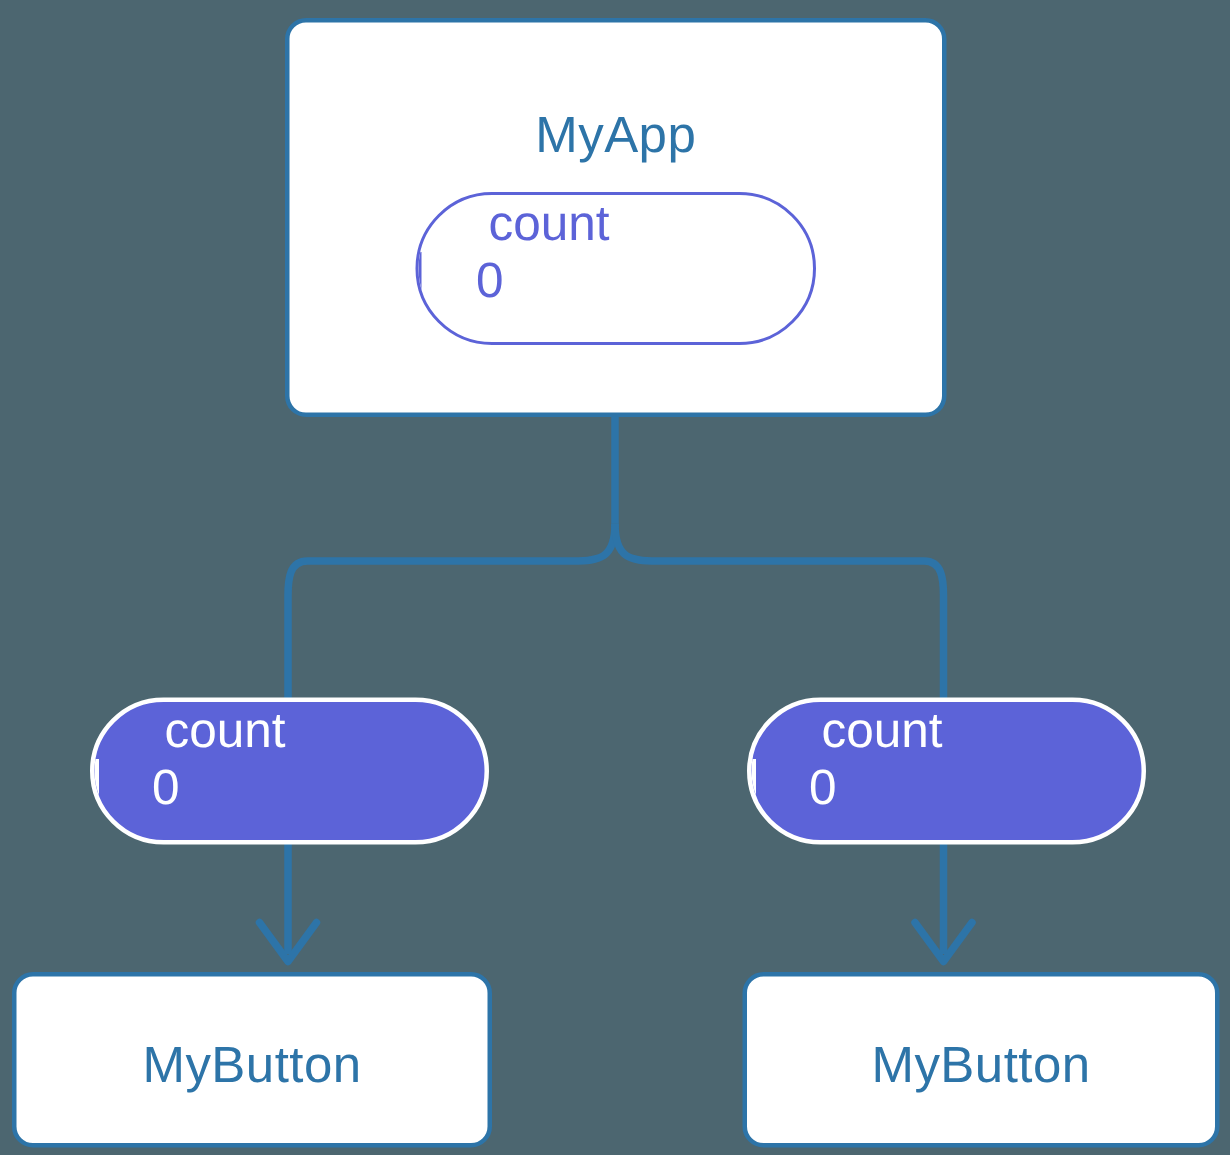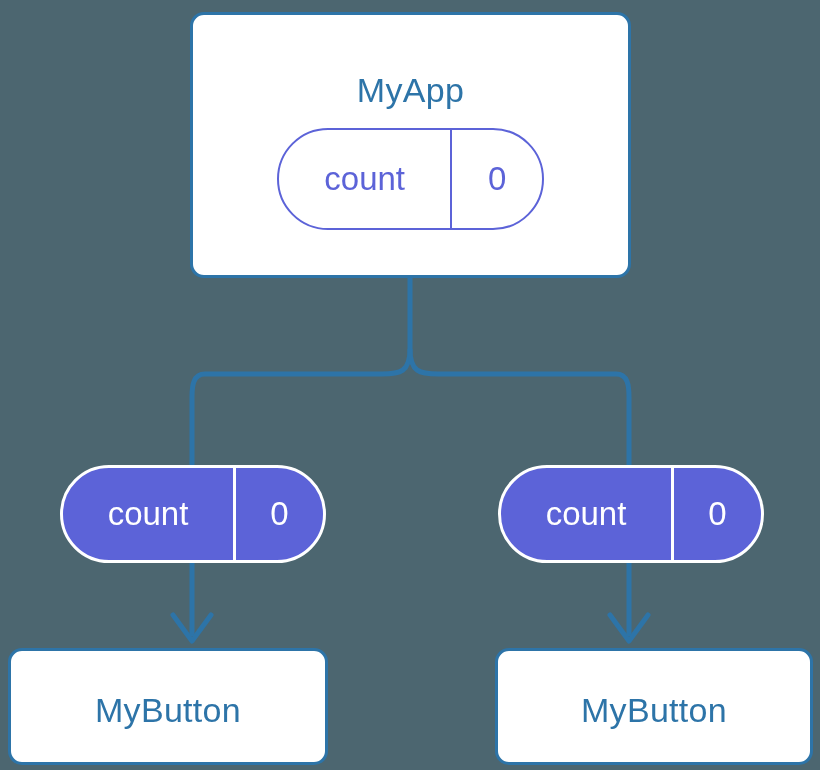--- a/index.html
+++ b/index.html
@@ -79,20 +79,21 @@
 
   
   .state-pill {
     position: absolute;
     display: flex;
     align-items: stretch;
     box-sizing: border-box;
     border-radius: 999px;
     overflow: hidden;
     z-index: 4;
+    flex-direction: column;
   }
   .pill-key, .pill-val {
     display: flex;
     align-items: center;
     justify-content: center;
     font-size: 33px;
     font-weight: 400;
     white-space: nowrap;
     box-sizing: border-box;
   }

